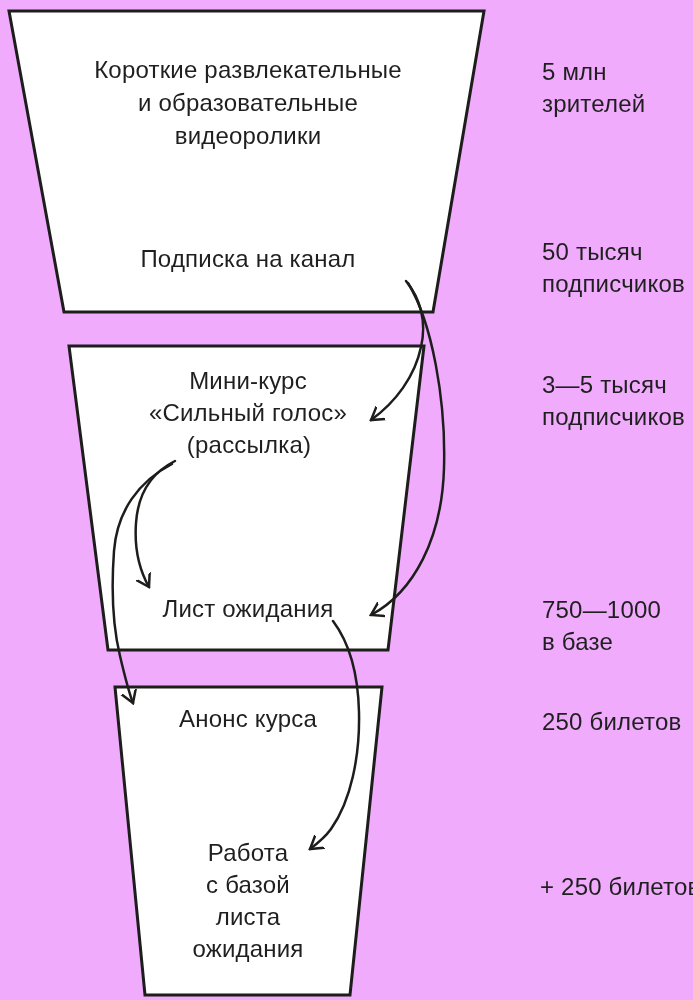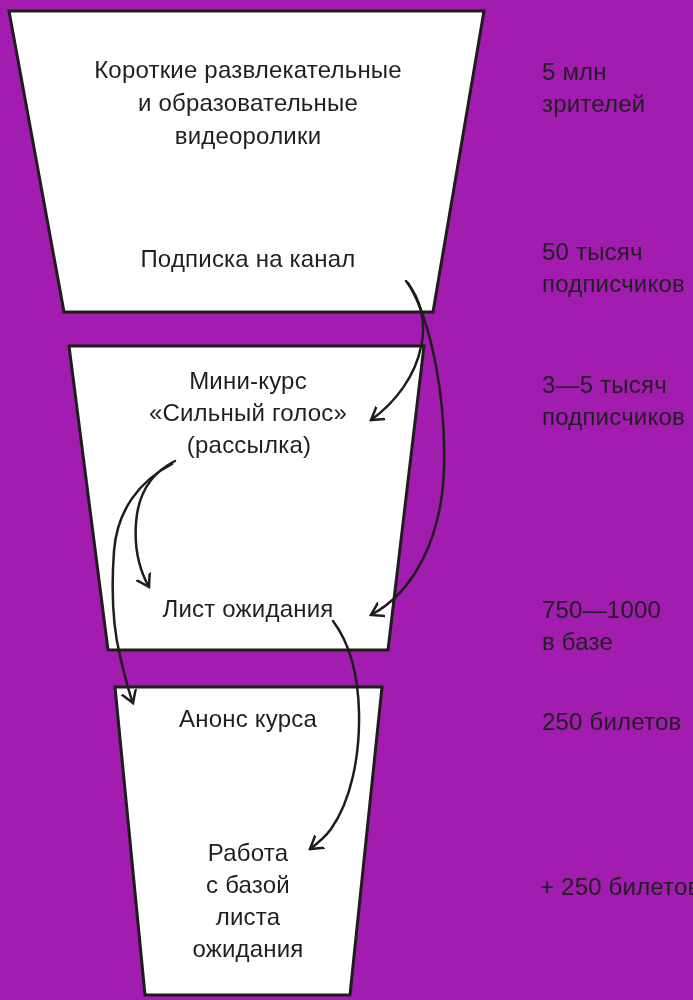--- a/index.html
+++ b/index.html
@@ -4,21 +4,21 @@
 <style>
   html, body {
     margin: 0;
     padding: 0;
     background: #ffffff;
   }
   .canvas {
     position: relative;
     width: 693px;
     height: 1000px;
-    background: #a21caf;
+    background: #f0abfc;
     overflow: hidden;
   }
   svg {
     display: block;
   }
   .shape {
     fill: #ffffff;
     stroke: #1d1d1b;
     stroke-width: 3;
     stroke-linejoin: miter;

